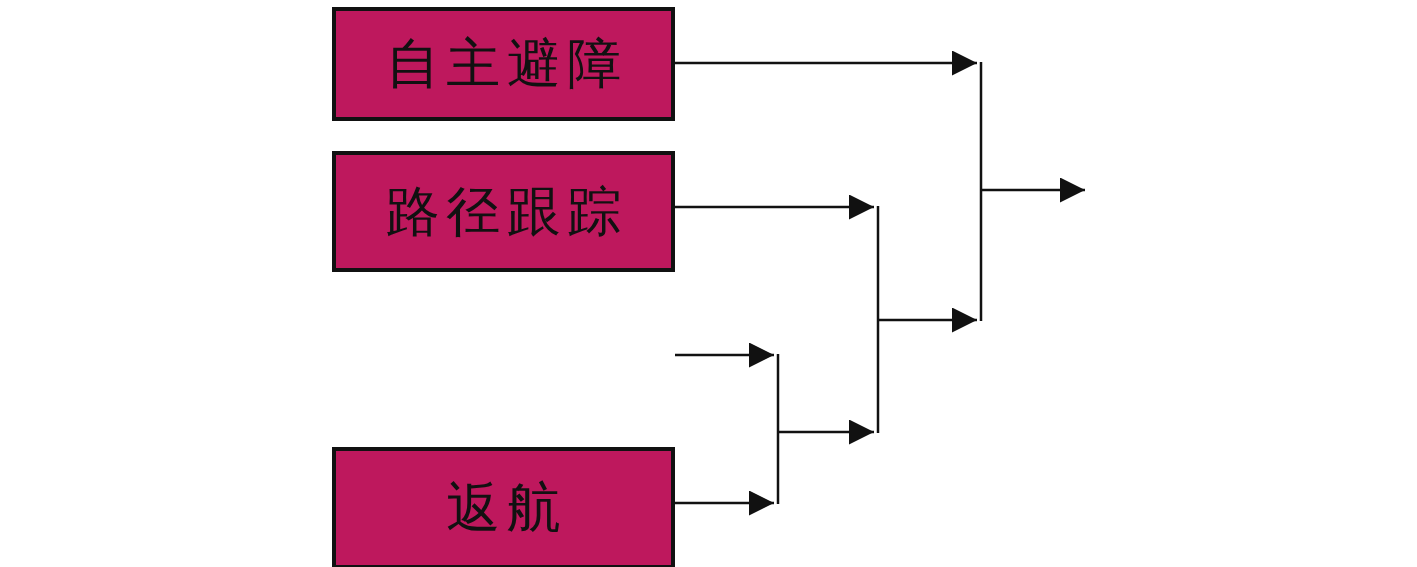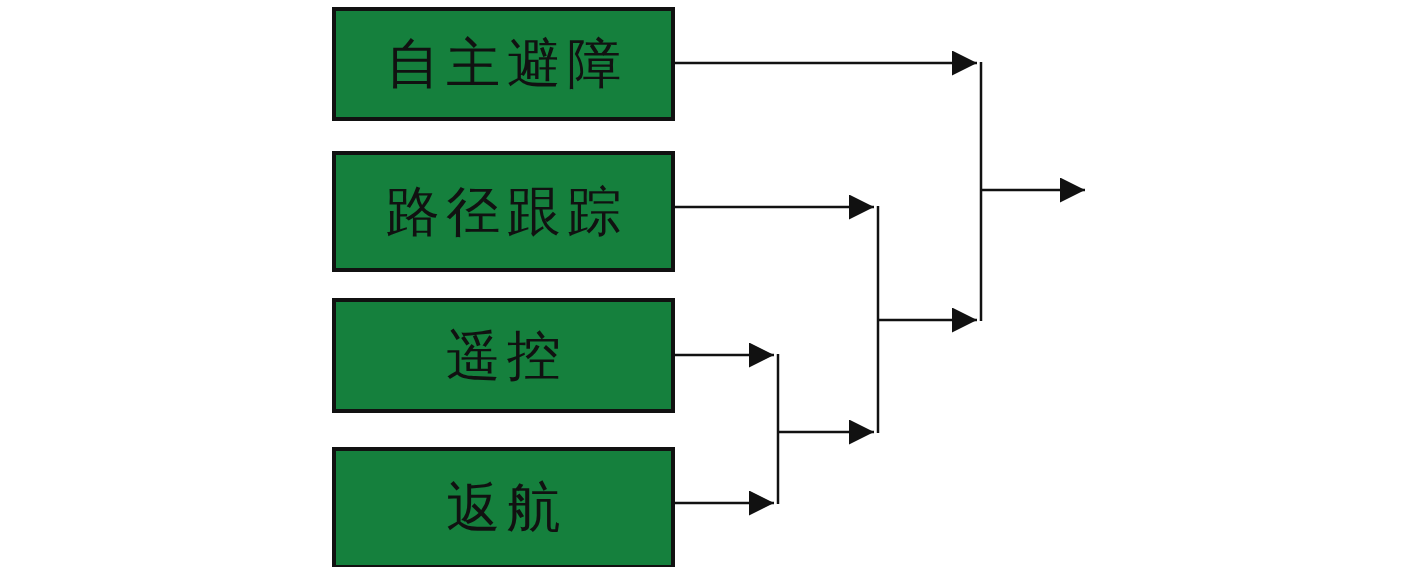--- a/index.html
+++ b/index.html
@@ -23,21 +23,21 @@
     top: 0;
     width: 1417px;
     height: 567px;
   }
   .node-box {
     position: absolute;
     left: 332px;
     width: 343px;
     box-sizing: border-box;
     border: 4px solid #111111;
-    background: #15803d;
+    background: #be185d;
     display: flex;
     align-items: center;
     justify-content: center;
   }
   .node-box .label {
     font-size: 54px;
     color: #111111;
     letter-spacing: 0.12em;
     line-height: 1;
     white-space: nowrap;
@@ -83,21 +83,18 @@
   </svg>
 
   <div class="node-box box-1">
     <span class="label">自主避障</span>
   </div>
 
   <div class="node-box box-2">
     <span class="label">路径跟踪</span>
   </div>
 
-  <div class="node-box box-3">
-    <span class="label">遥控</span>
-  </div>
 
   <div class="node-box box-4">
     <span class="label">返航</span>
   </div>
 
 </div>
 
 </body></html>

